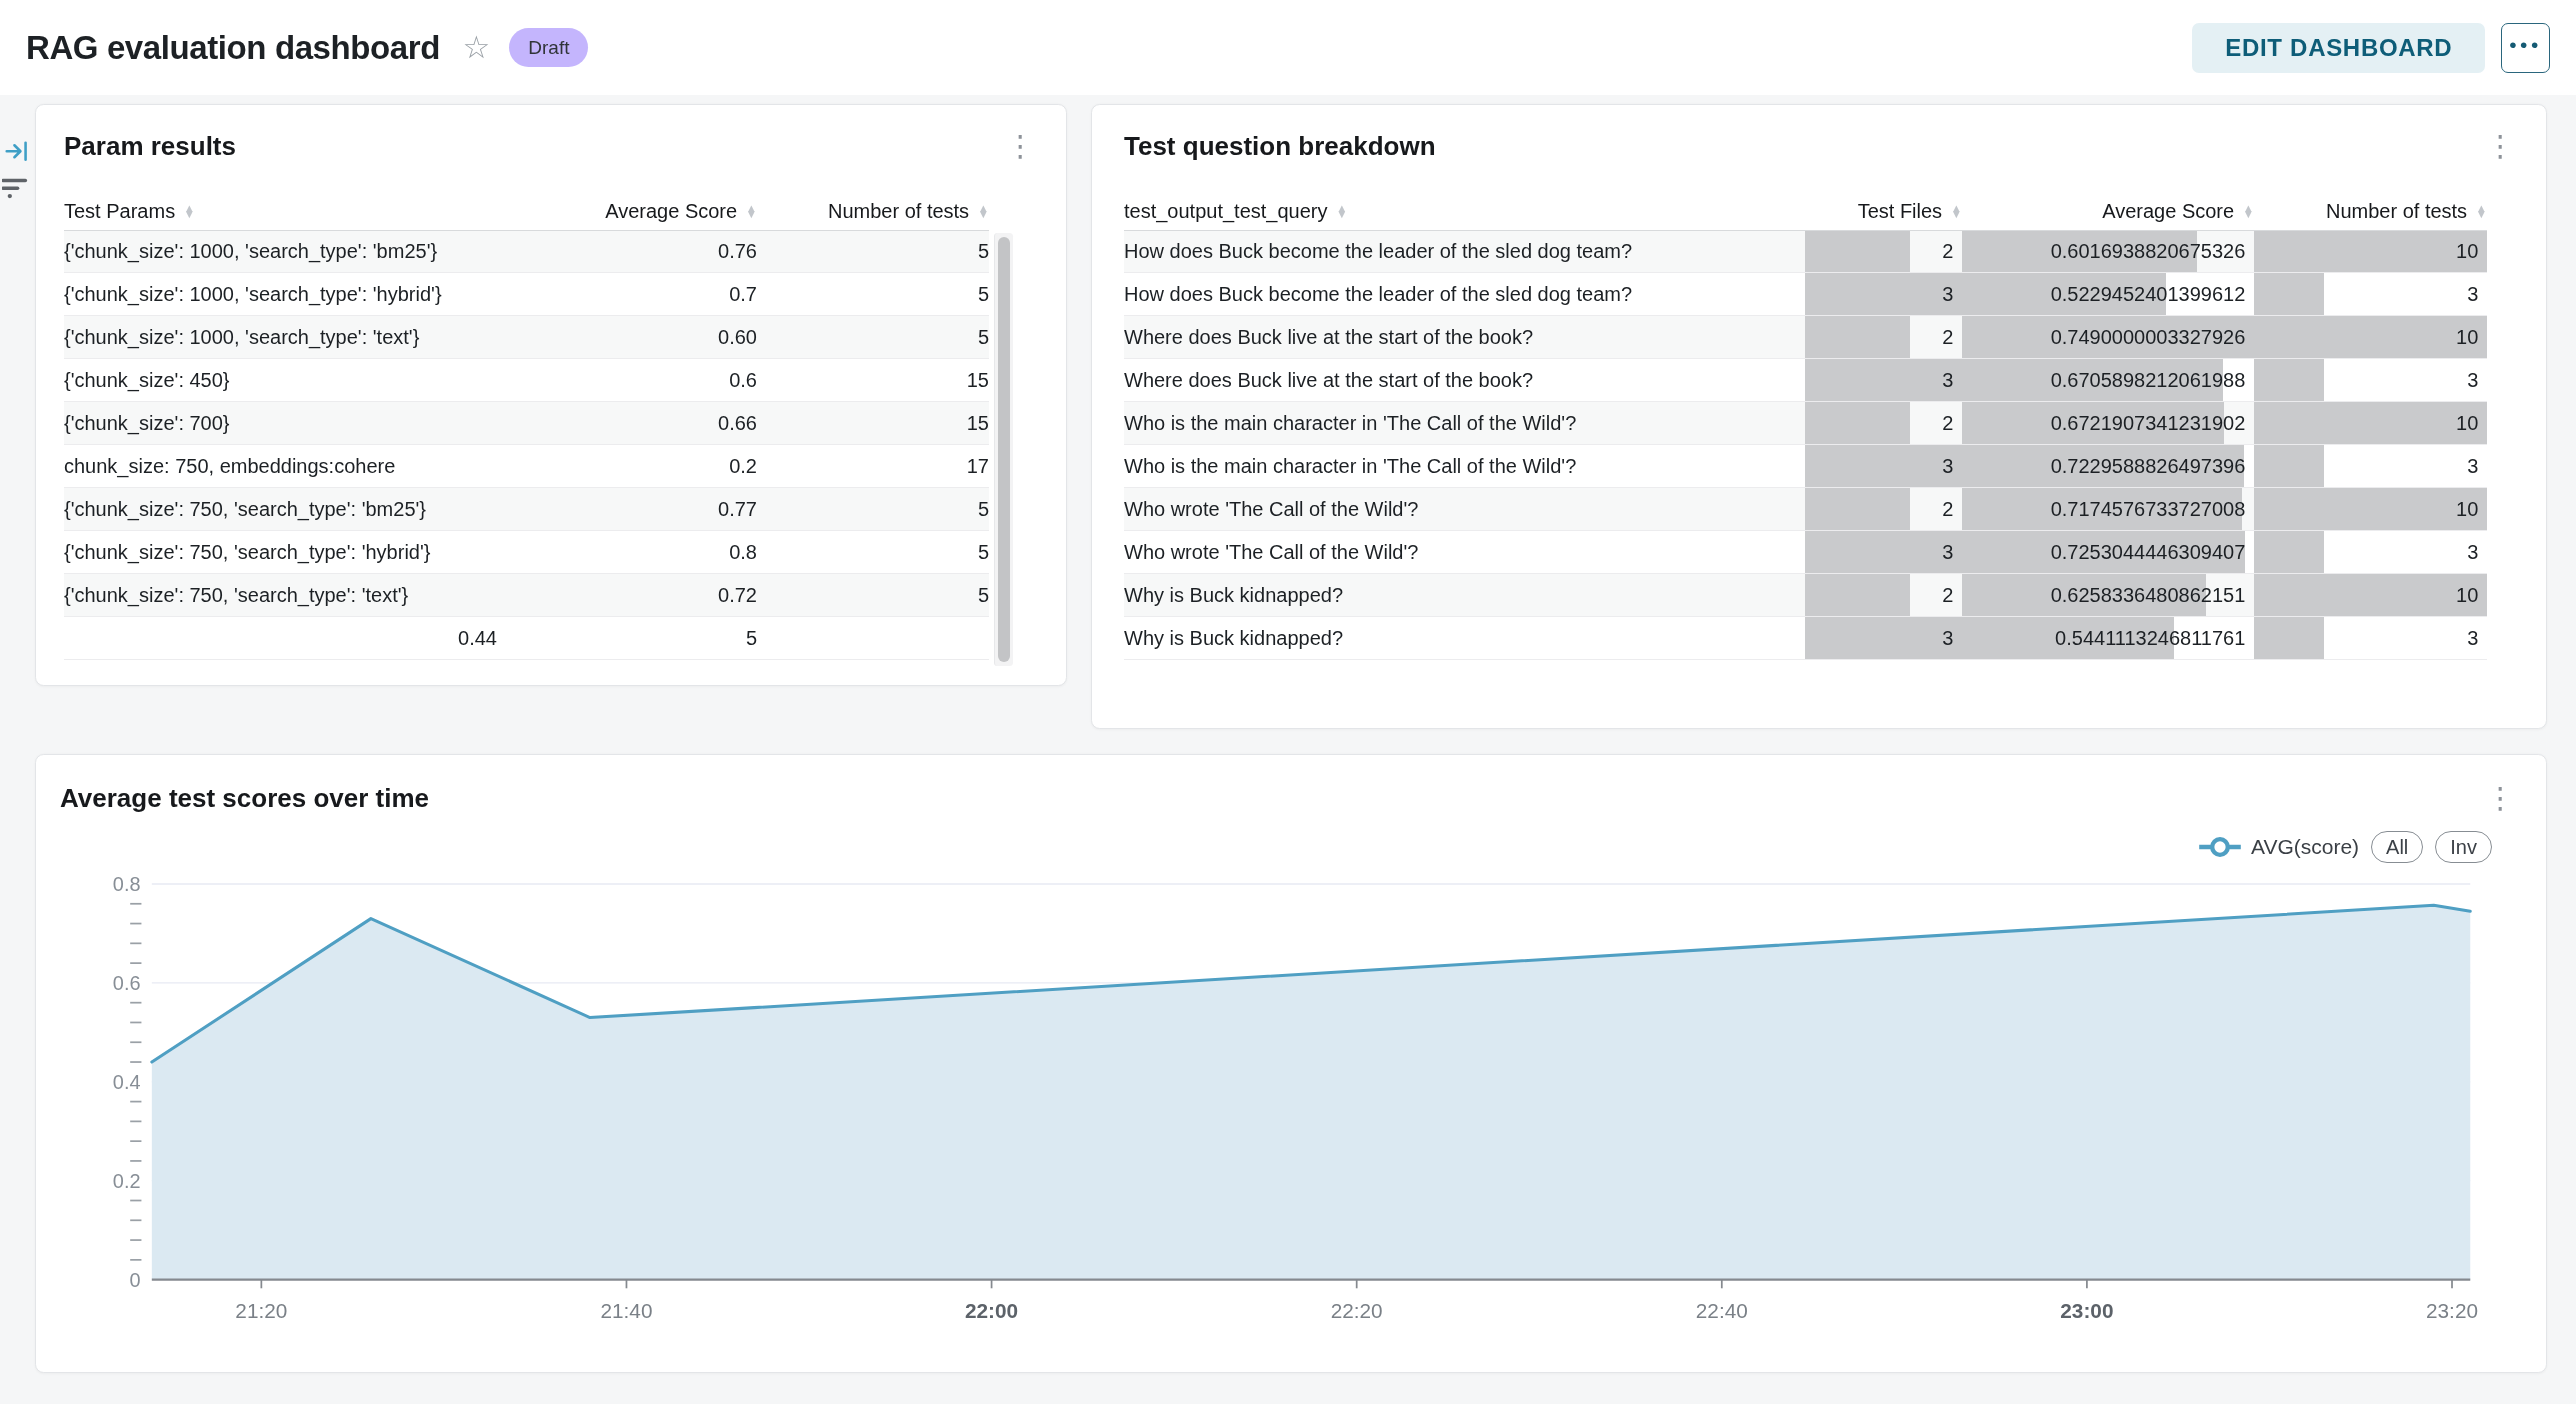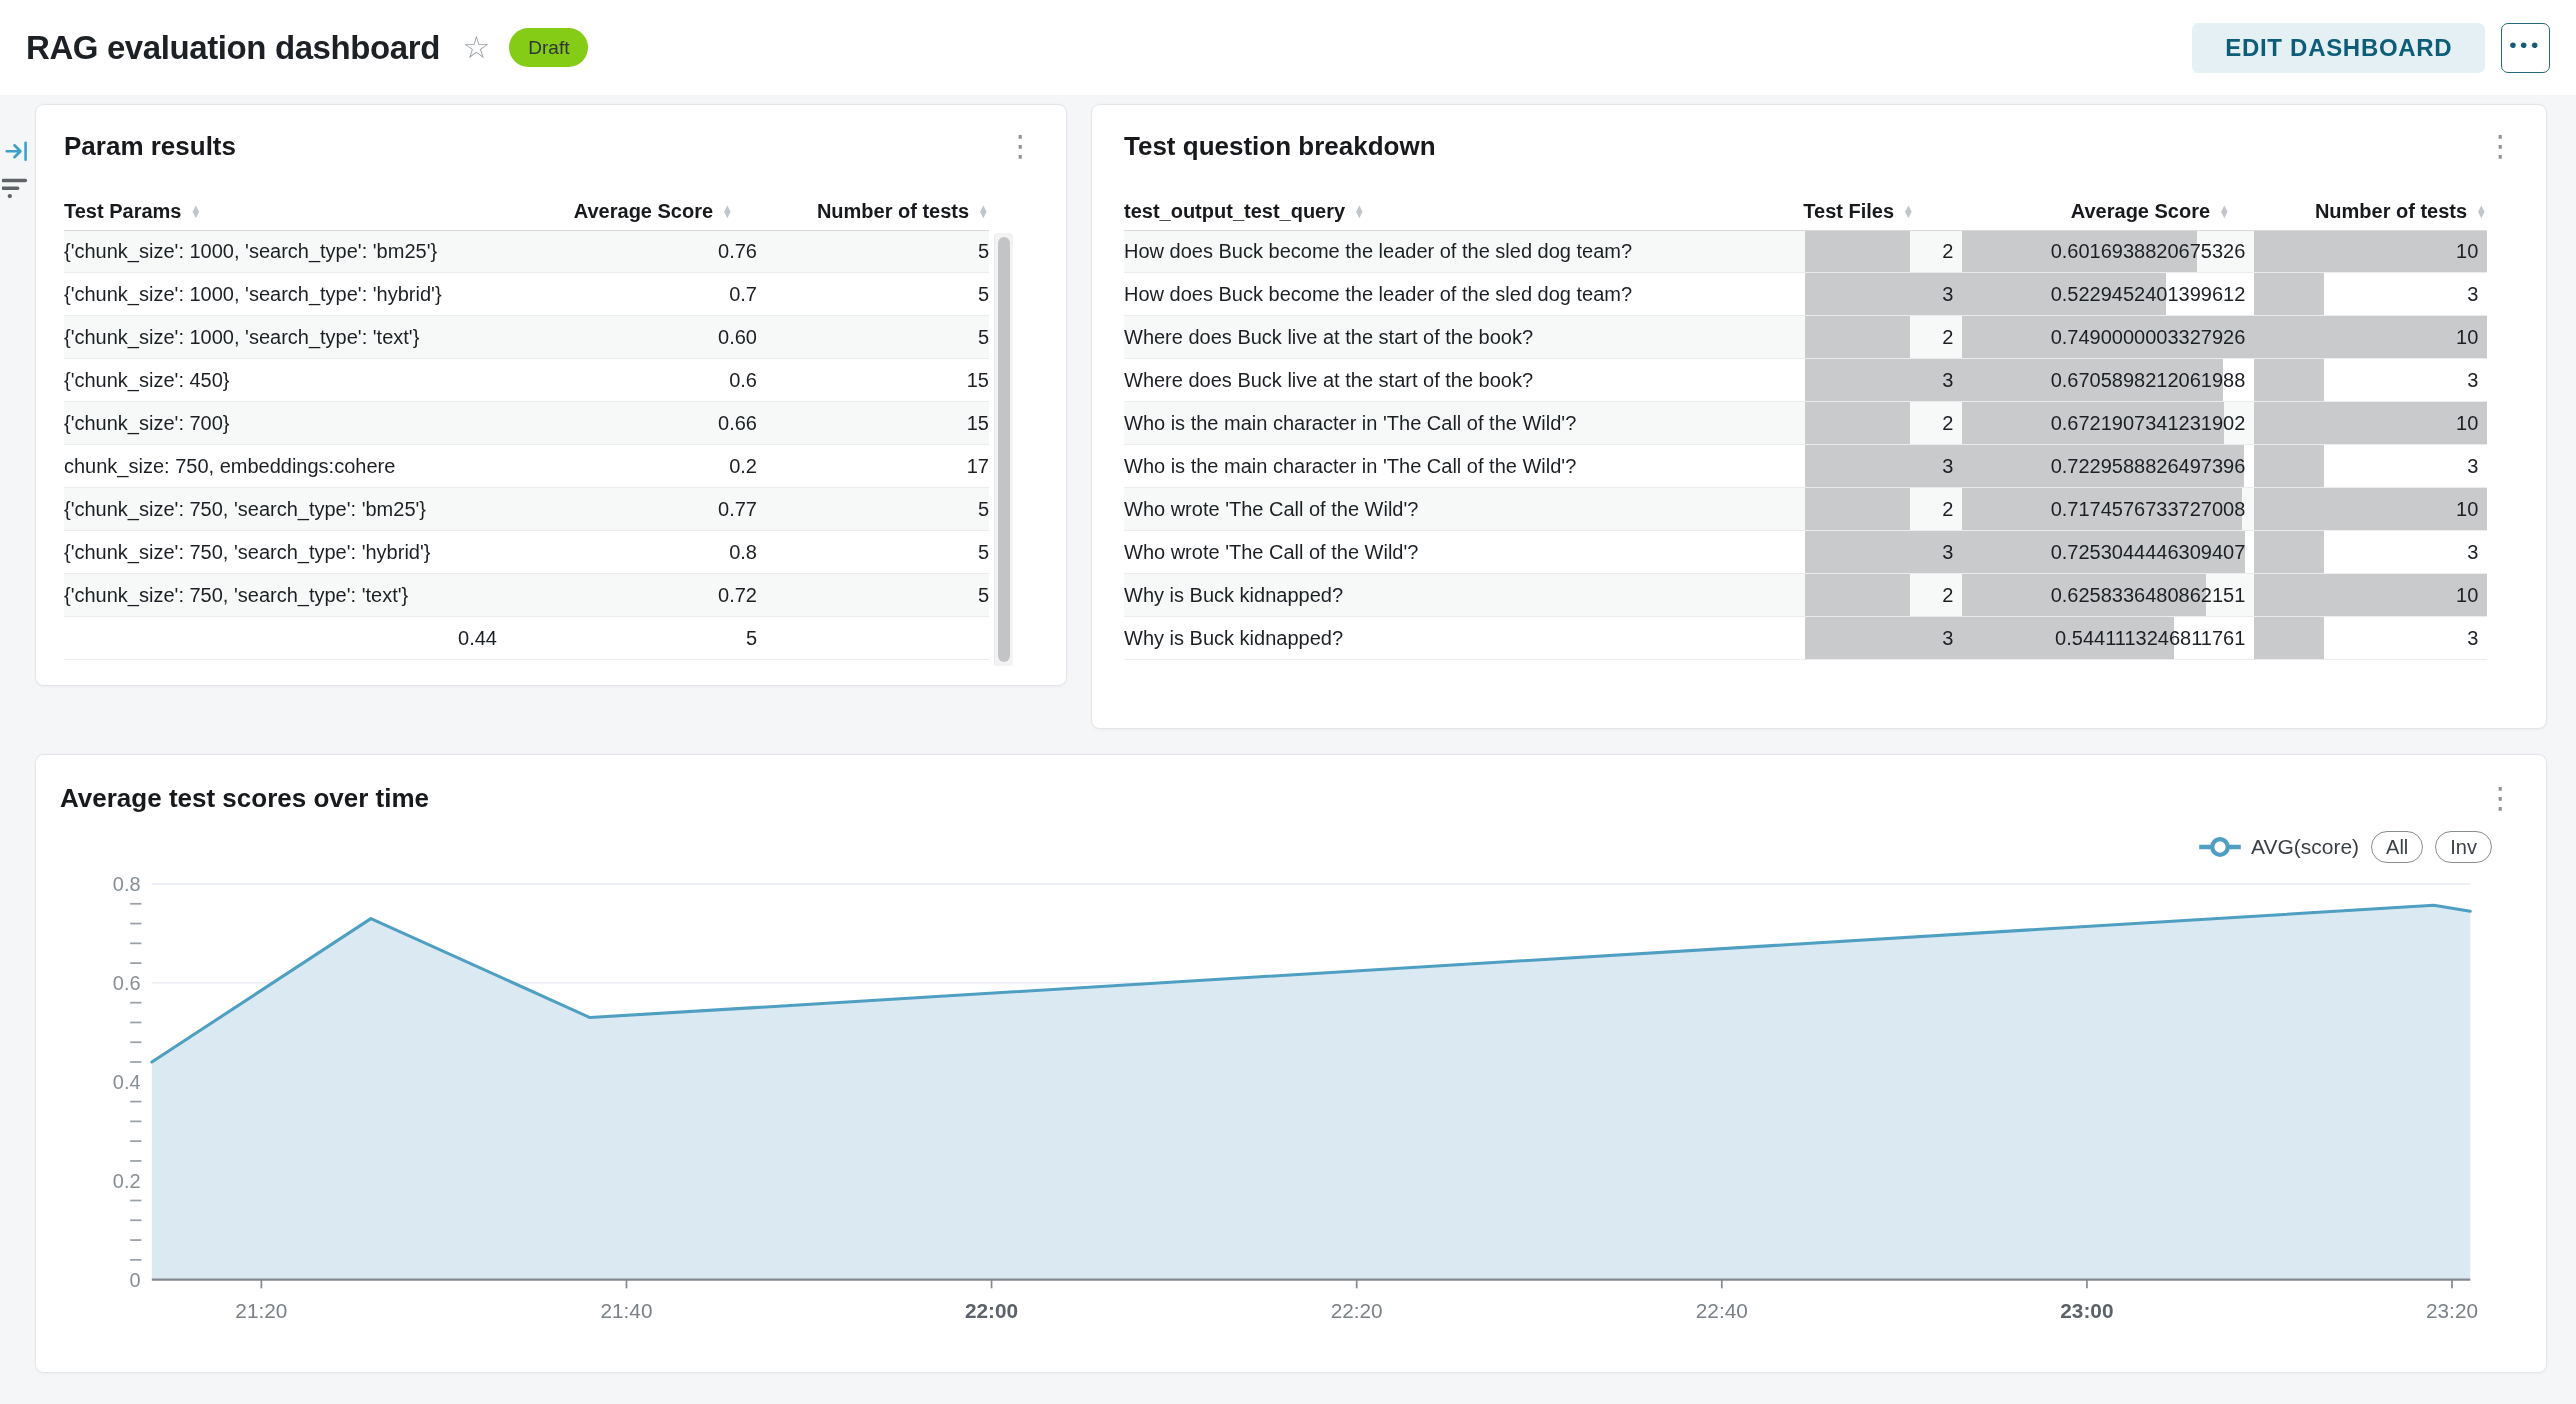--- a/index.html
+++ b/index.html
@@ -4,21 +4,21 @@
 <style>
   * { margin:0; padding:0; box-sizing:border-box; }
   html,body { width:2576px; height:1405px; }
   body { font-family:"Liberation Sans", sans-serif; background:#f5f6f7; overflow:hidden; }
   .page { position:relative; width:2576px; height:1366px; }
 
   .topbar { position:absolute; left:0; top:0; width:2576px; height:95px; background:#ffffff;
             display:flex; align-items:center; padding:0 26px; }
   .page-title { font-size:33px; font-weight:700; color:#1d2125; letter-spacing:-0.4px; }
   .star { font-size:31px; color:#9aa0a6; margin-left:22.5px; cursor:pointer; }
-  .badge { margin-left:19px; background:#84cc16; color:#303438; font-size:19px; line-height:1;
+  .badge { margin-left:19px; background:#c4b5fd; color:#303438; font-size:19px; line-height:1;
            padding:10.4px 19px; border-radius:865px; }
   .topbar-spacer { flex:1; }
   .btn-edit { background:#e4f0f4; color:#0e5d78; border:none; border-radius:7px; height:50px;
               padding:0 33px; font-size:24px; font-weight:700; letter-spacing:0.7px;
               font-family:"Liberation Sans",sans-serif; cursor:pointer; }
   .btn-more { width:49px; height:50px; margin-left:15.6px; background:#fff; border:1.7px solid #2a6largin;
               border:1.7px solid #2a667d; border-radius:7px; color:#155b74; font-size:21px;
               letter-spacing:3.5px; cursor:pointer; display:flex; align-items:center; justify-content:center;
               font-family:"Liberation Sans",sans-serif; padding-bottom:5.2px;}
 
@@ -26,21 +26,21 @@
 
   .card { position:absolute; background:#ffffff; border:0.9px solid #e3e5e8; border-radius:8.7px;
           box-shadow:0 0.9px 2.6px rgba(0,0,0,0.04); }
   .card-head { display:flex; align-items:flex-start; }
   .card-title { font-size:26px; font-weight:700; color:#17191c; }
   .kebab { margin-left:auto; color:#8d9299; font-size:29.4px; line-height:1; cursor:pointer;
            letter-spacing:0; padding:0 7px; }
 
   
   .tbl { position:absolute; }
-  .tbl-header { display:grid; align-items:center; height:38px; font-size:20px; font-weight:700; color:#17191c;gap:24px; }
+  .tbl-header { display:grid; align-items:center; height:38px; font-size:20px; font-weight:400; color:#17191c; }
   .tbl-header .hcell { display:flex; align-items:center; }
   .tbl-header .hcell.num { justify-content:flex-end; }
   .sort-ic { display:inline-flex; flex-direction:column; margin-left:8.7px; line-height:0.55; }
   .sort-ic span { font-size:11.3px; color:#c2c6cb; }
   .tbl-body .trow { display:grid; align-items:stretch; height:43px; border-bottom:0.9px solid #ececee; font-size:20px; color:#1c2024; }
   .tbl-body .trow:first-child { border-top:0.9px solid #d8dadc; }
   .tbl-body .trow.odd { background:#f7f8f8; }
   .tcell { display:flex; align-items:center; overflow:hidden; white-space:nowrap; }
   .tcell.num { justify-content:flex-end; }
   .tcell.barcell { position:relative; }

